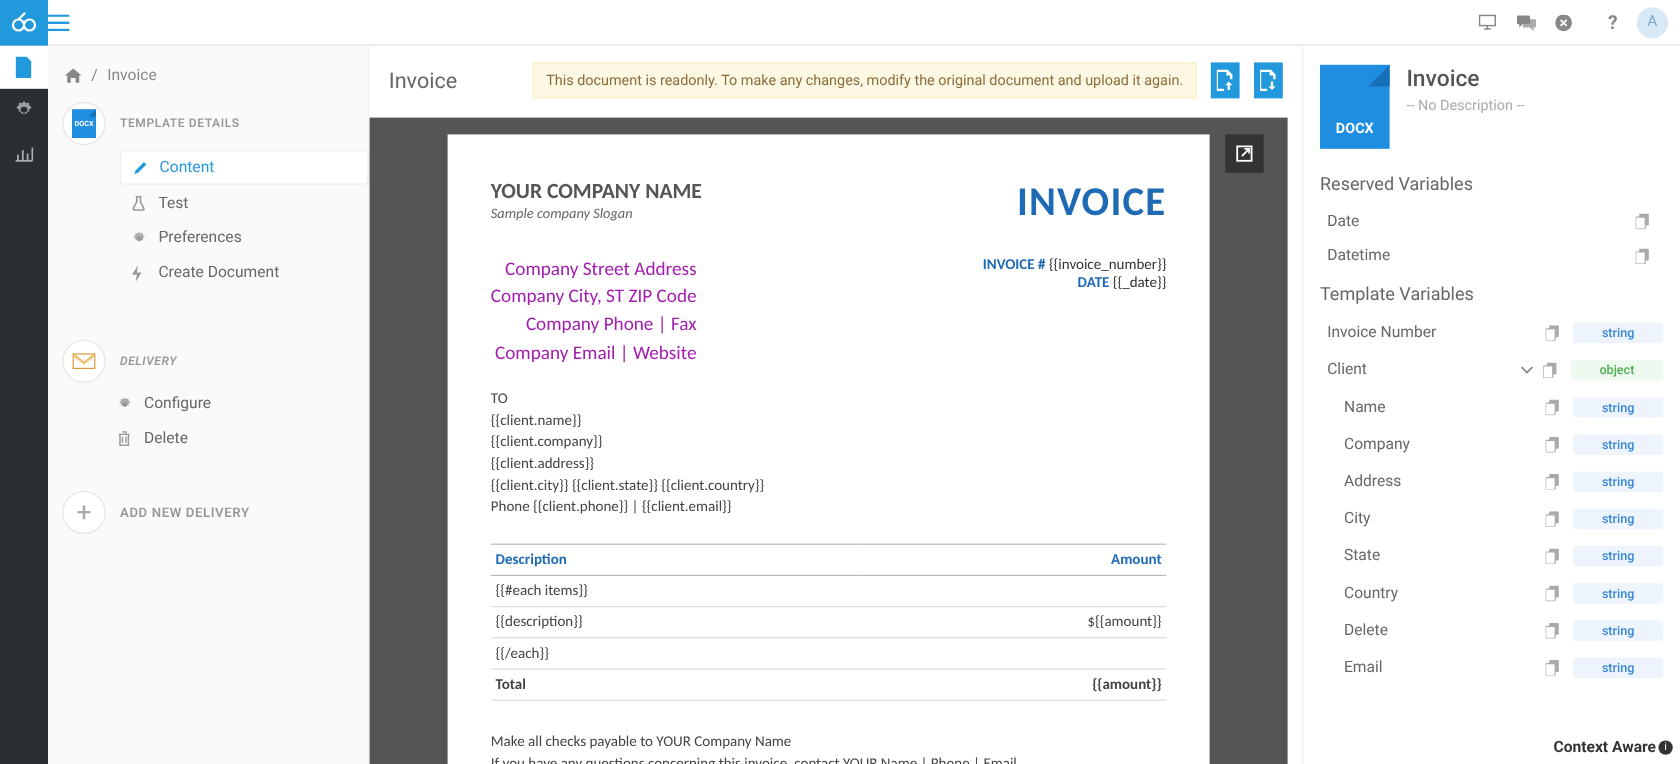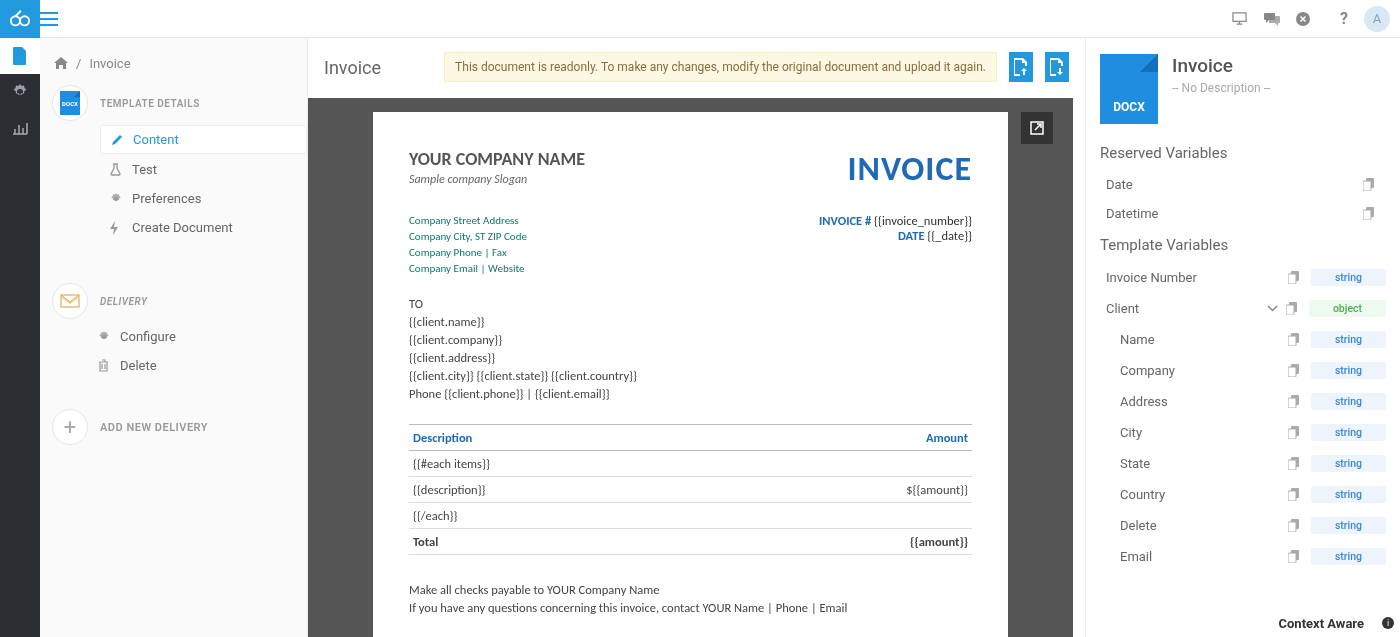--- a/index.html
+++ b/index.html
@@ -47,21 +47,21 @@
 .center-title { font-size: 18px; color: #666; }
 .readonly-banner { background: #fcf8e3; border: 1px solid #f8efc0; color: #8a6d3b; font-size: 12px; padding: 7px 10px; margin-left: auto;}
 .action-btn { width: 24px; height: 30px; background: #2299dd; color: #fff; display:flex; align-items:center; justify-content:center; cursor:pointer; }
 .doc-viewport { flex:1; background:#555; margin: 6px 12px 0 0; position:relative; overflow:hidden; display:flex; justify-content:center; padding:14px 40px 0;}
 .doc-viewport .open-ext { position:absolute; top:14px; right:20px; width:32px; height:32px; background:#333; color:#fff; display:flex; align-items:center; justify-content:center; cursor:pointer; z-index:5;}
 .doc-page { width: 635px; background:#fff; padding: 36px 36px; font-family: Calibri, Arial, sans-serif; color:#333; }
 .doc-row { display:flex; justify-content:space-between; align-items:flex-start;}
 .company-name { font-size: 18px; font-weight:700; color:#555;}
 .invoice-word { font-size: 34px; font-weight:700; color:#1f6ab5; letter-spacing:1px;}
 .slogan { font-style:italic; font-size:12px; color:#666; margin-top:2px;}
-.addr-block { margin-top: 24px; font-size: 11px; line-height: 1.45; color:#0f766e;}
+.addr-block { margin-top: 24px; font-size: 16px; line-height: 1.45; color:#a21caf;text-align:right;}
 .inv-meta { text-align:right; font-size:12.5px; }
 .inv-meta .blue { color:#1f6ab5; font-weight:700;}
 .to-block { margin-top:18px; font-size:12.5px; line-height:1.45; color:#444;}
 .items-table { width:100%; border-collapse:collapse; margin-top:20px; font-size:12.5px;}
 .items-table th { text-align:left; color:#1f6ab5; font-weight:700; border-top:1px solid #bbb; border-bottom:1px solid #bbb; padding:5px 4px;}
 .items-table th.amt, .items-table td.amt { text-align:right; }
 .items-table td { border-bottom:1px solid #ddd; padding:5px 4px; color:#444;}
 .items-table tr.total td { font-weight:700; border-top:1px solid #bbb;}
 .footer-text { margin-top:26px; font-size:12.5px; line-height:1.45; color:#444;}
 
@@ -73,21 +73,21 @@
 .rp-title { font-size:19px; color:#555; font-weight:500;}
 .rp-desc { font-size:12px; color:#aaa; margin-top:4px;}
 .rp-section-title { font-size:15px; color:#666; padding: 8px 14px; }
 .var-row { display:flex; align-items:center; padding: 7px 14px 7px 20px; font-size:13px; color:#666;}
 .var-row.child { padding-left: 34px;}
 .var-row .var-name { flex:1;}
 .var-row .copy-icon { color:#aaa; margin-right:10px; cursor:pointer; font-size:13px;}
 .var-row .chev { color:#888; margin-right:8px; cursor:pointer;}
 .type-pill { font-size:10.5px; padding:2px 24px; border-radius:2px; background:#eef4fb; color:#3a87d8; font-weight:500;}
 .type-pill.obj { background:#eef9ef; color:#4caf50;}
-.context-aware { position:absolute; bottom:6px; right:36px; font-size:13px; font-weight:700; color:#333;}
+.context-aware { position:absolute; bottom:6px; right:20px; font-size:13px; font-weight:700; color:#333;}
 .info-dot { position:absolute; bottom:8px; right:6px; width:12px; height:12px; border-radius:50%; background:#333; color:#fff; font-size:9px; display:flex; align-items:center; justify-content:center;}
 
 svg { display:block; }
 </style>
 </head>
 <body>
 
 <div class="topbar">
   <div class="logo">
     <svg width="22" height="22" viewBox="0 0 24 24" fill="none" stroke="#fff" stroke-width="2">

